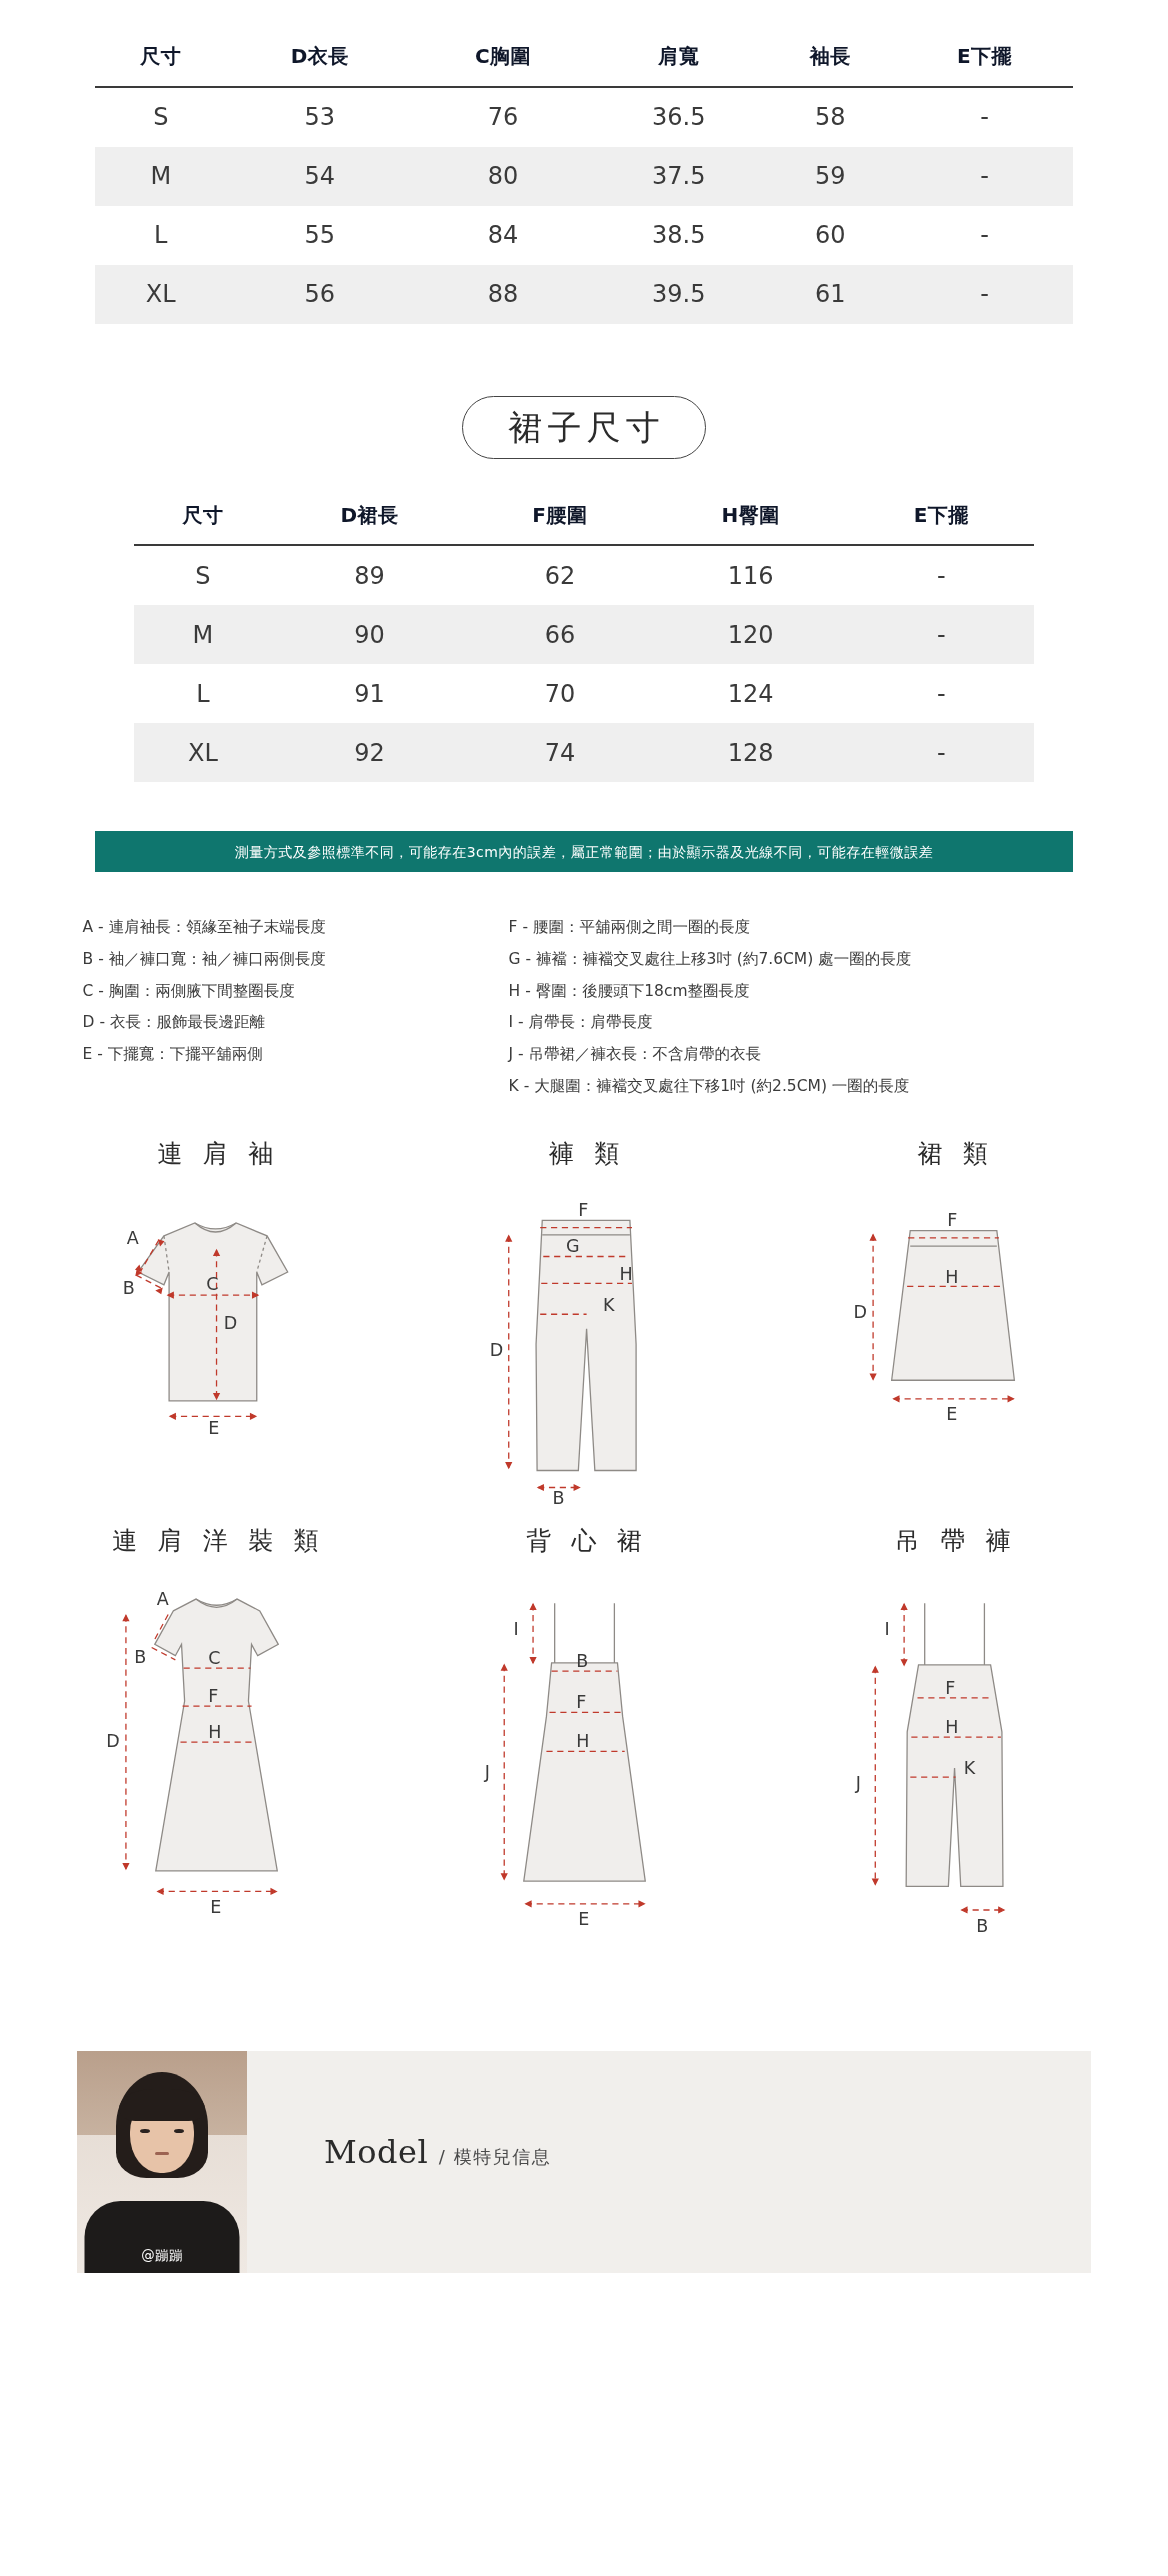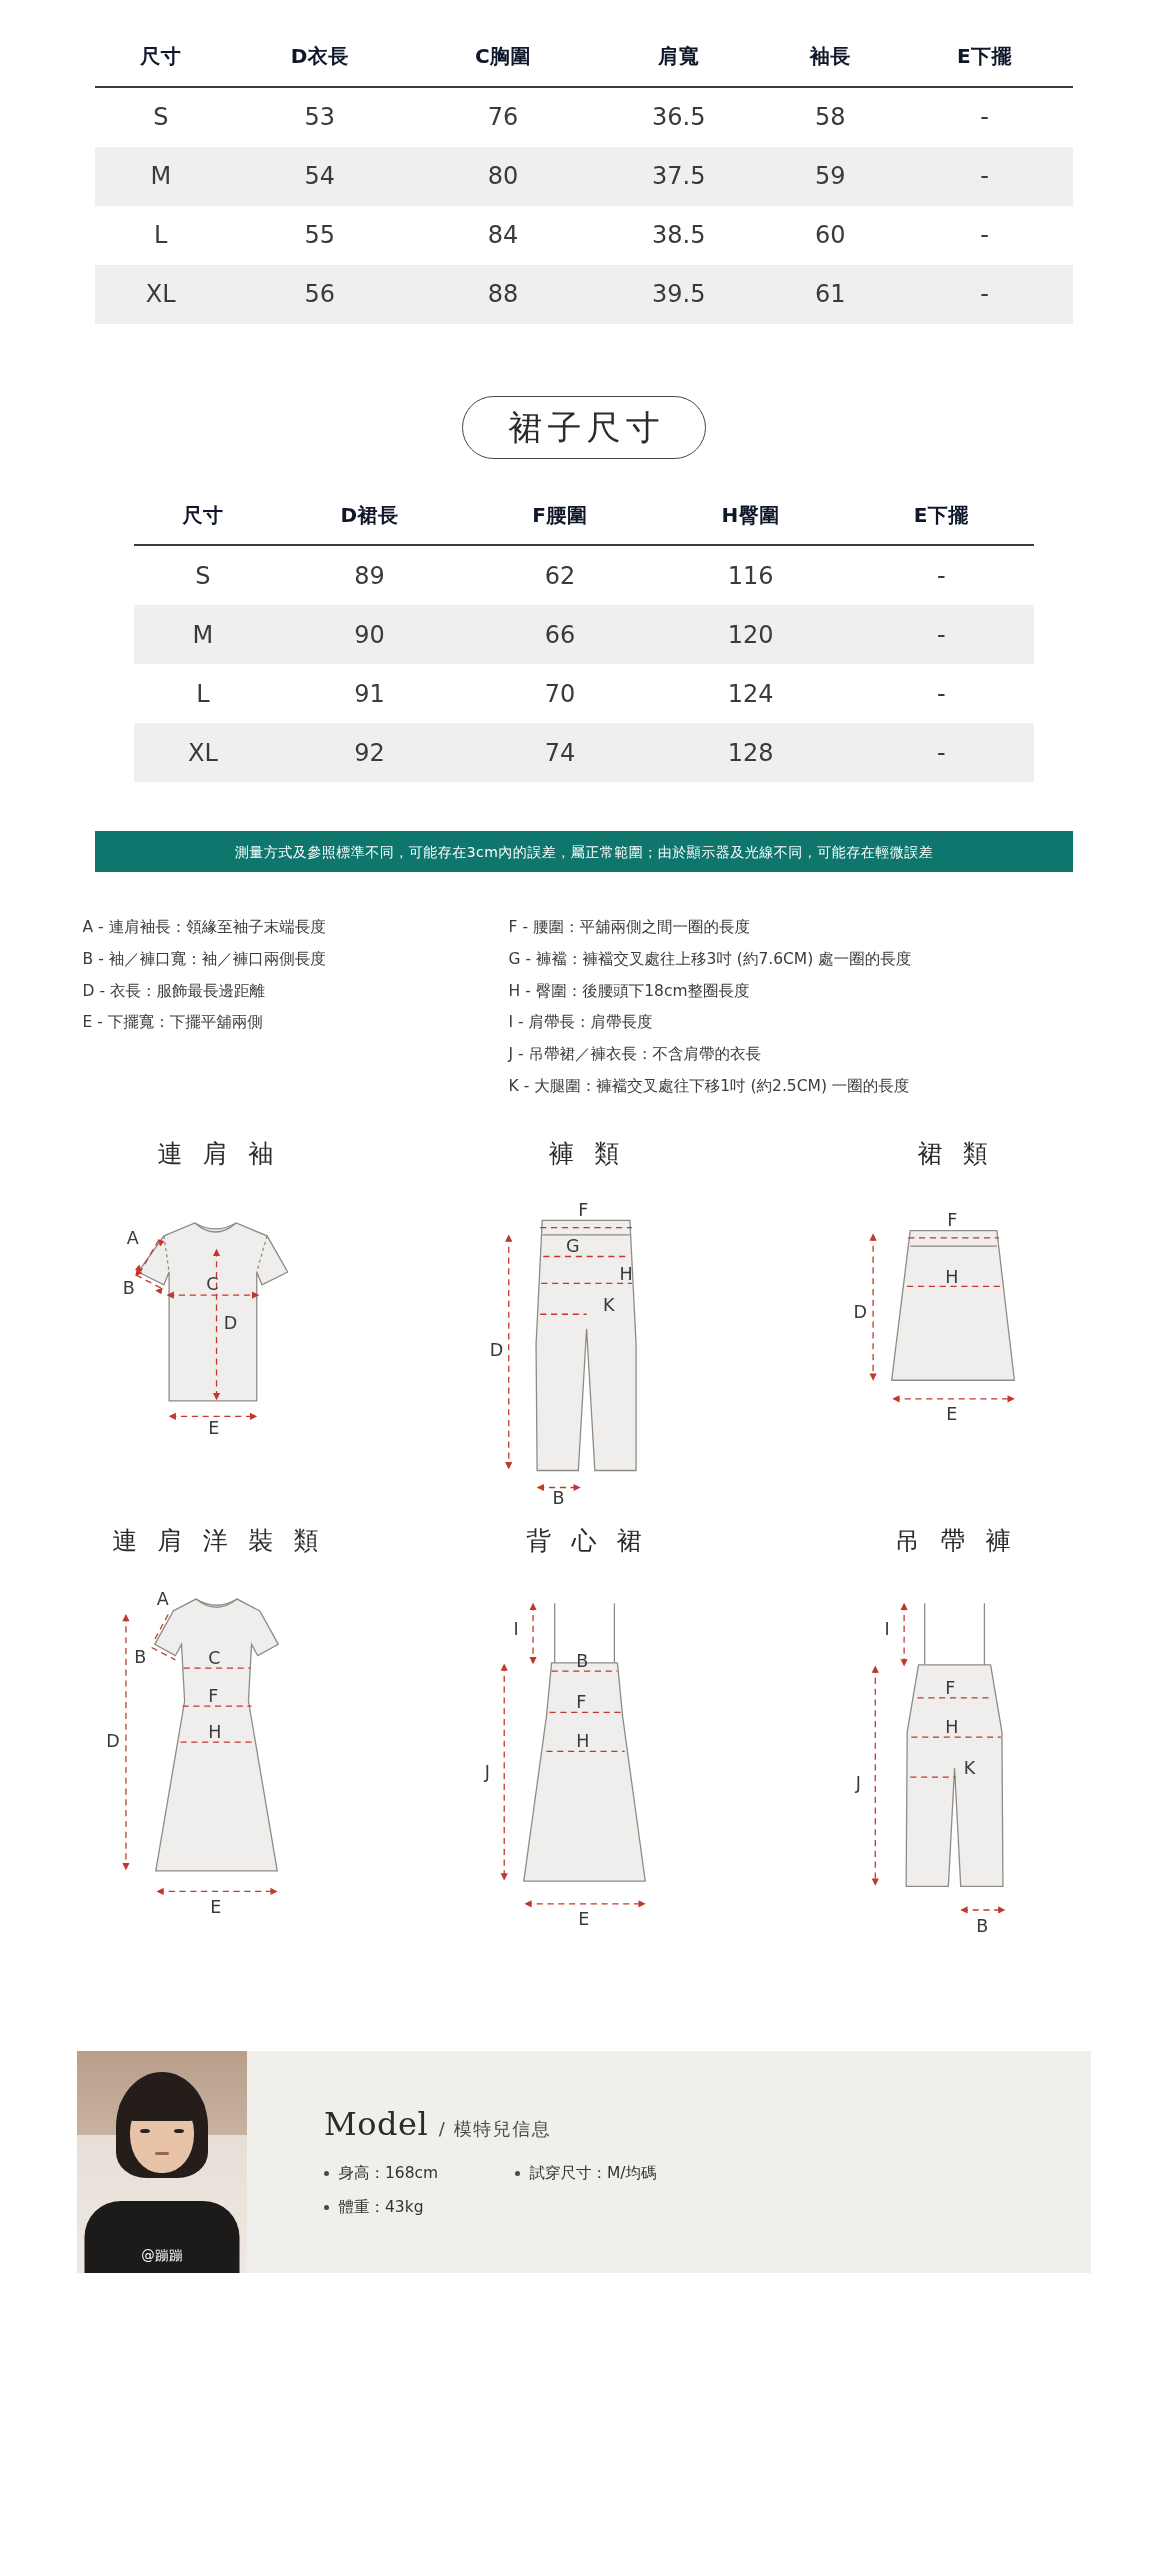--- a/index.html
+++ b/index.html
@@ -339,20 +339,21 @@
       </tbody>
     </table>
   </div>
 
   <div class="note-bar">測量方式及參照標準不同，可能存在3cm內的誤差，屬正常範圍；由於顯示器及光線不同，可能存在輕微誤差</div>
 
   <div class="legend">
     <div class="col left">
       <div class="row">A - 連肩袖長：領緣至袖子末端長度</div>
       <div class="row">B - 袖／褲口寬：袖／褲口兩側長度</div>
+      <div class="row">C - 胸圍：兩側腋下間整圈長度</div>
       <div class="row">D - 衣長：服飾最長邊距離</div>
       <div class="row">E - 下擺寬：下擺平舖兩側</div>
     </div>
     <div class="col right">
       <div class="row">F - 腰圍：平舖兩側之間一圈的長度</div>
       <div class="row">G - 褲襠：褲襠交叉處往上移3吋 (約7.6CM) 處一圈的長度</div>
       <div class="row">H - 臀圍：後腰頭下18cm整圈長度</div>
       <div class="row">I - 肩帶長：肩帶長度</div>
       <div class="row">J - 吊帶裙／褲衣長：不含肩帶的衣長</div>
       <div class="row">K - 大腿圍：褲襠交叉處往下移1吋 (約2.5CM) 一圈的長度</div>
@@ -581,35 +582,17 @@
       <div class="eye l"></div>
       <div class="eye r"></div>
       <div class="mouth"></div>
       <div class="handle">@蹦蹦</div>
     </div>
     <div class="model-info">
       <div class="model-title">
         <span>Model</span>
         <span class="sub">/ 模特兒信息</span>
       </div>
-      <div class="model-specs">
-        <div class="spec-row">
-          <div class="spec-item first">
-            <span class="dot"></span>
-            <span>身高：168cm</span>
-          </div>
-          <div class="spec-item">
-            <span class="dot"></span>
-            <span>試穿尺寸：M/均碼</span>
-          </div>
-        </div>
-        <div class="spec-row">
-          <div class="spec-item first">
-            <span class="dot"></span>
-            <span>體重：43kg</span>
-          </div>
-        </div>
-      </div>
     </div>
   </div>
 
 </div>
 
 
 </body></html>

